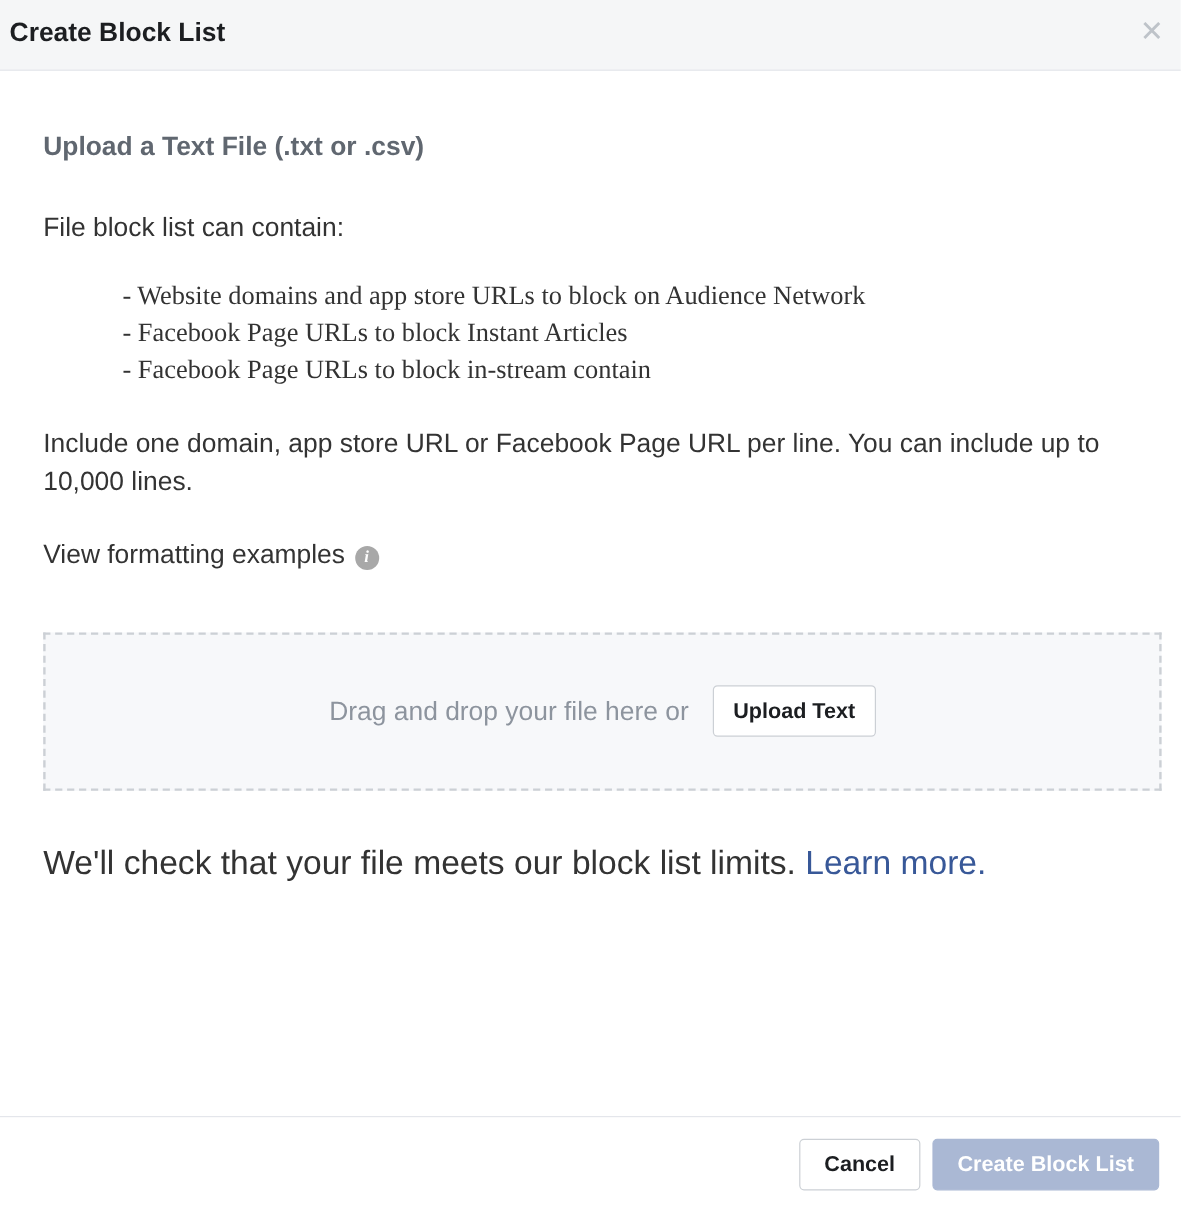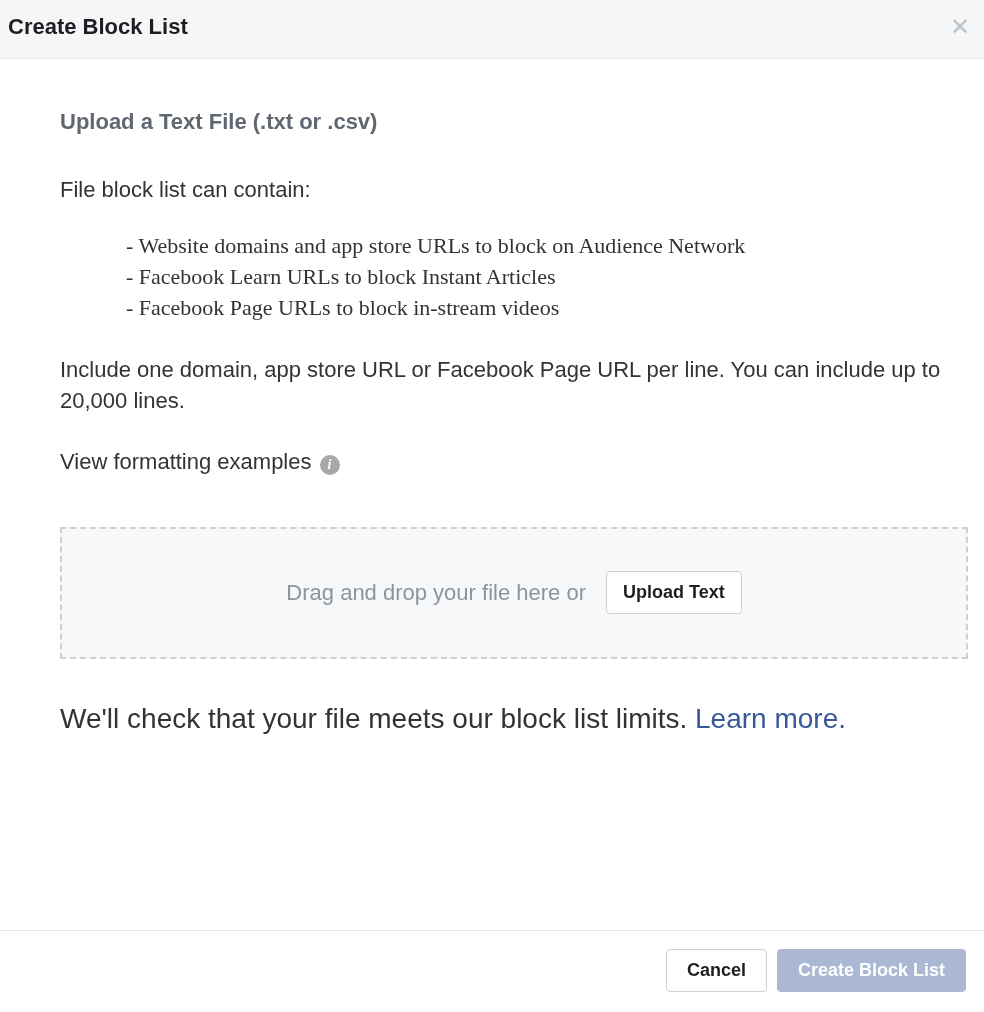--- a/index.html
+++ b/index.html
@@ -32,21 +32,20 @@
     .close-x {
       font-size: 24px;
       color: #bec3c9;
       cursor: pointer;
       font-weight: 300;
       line-height: 1;
     }
     .content {
       flex: 1;
       padding: 50px 16px 20px 36px;
-      margin-left: 24px;
     }
     .section-heading {
       font-size: 22px;
       font-weight: 700;
       color: #606770;
       margin-bottom: 42px;
     }
     .intro-text {
       font-size: 22px;
       color: #333;
@@ -165,25 +164,25 @@
   <div class="close-x">✕</div>
 </div>
 
 <div class="content">
   <div class="section-heading">Upload a Text File (.txt or .csv)</div>
 
   <div class="intro-text">File block list can contain:</div>
 
   <div class="bullets">
     <div class="bullet-item">- Website domains and app store URLs to block on Audience Network</div>
-    <div class="bullet-item">- Facebook Learn URLs to block Instant Articles</div>
-    <div class="bullet-item">- Facebook Page URLs to block in-stream videos</div>
-  </div>
-
-  <div class="include-text">Include one domain, app store URL or Facebook Page URL per line. You can include up to 20,000 lines.</div>
+    <div class="bullet-item">- Facebook Page URLs to block Instant Articles</div>
+    <div class="bullet-item">- Facebook Page URLs to block in-stream contain</div>
+  </div>
+
+  <div class="include-text">Include one domain, app store URL or Facebook Page URL per line. You can include up to 10,000 lines.</div>
 
   <div class="formatting-row">
     <span class="formatting-text">View formatting examples</span>
     <span class="info-icon">i</span>
   </div>
 
   <div class="dropzone">
     <span class="drop-text">Drag and drop your file here or</span>
     <button class="upload-btn">Upload Text</button>
   </div>

